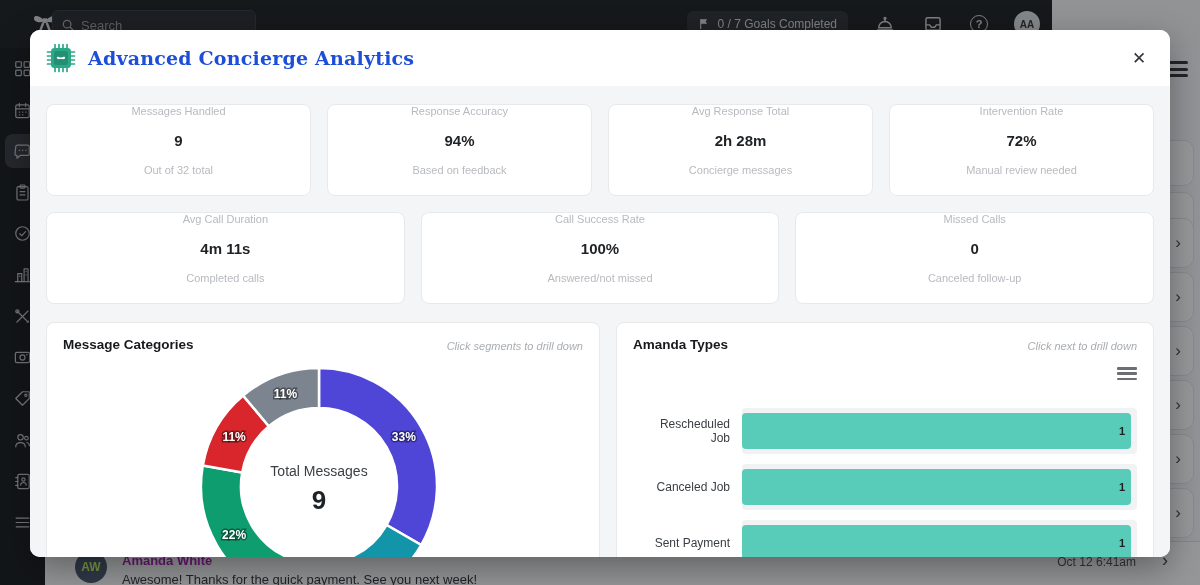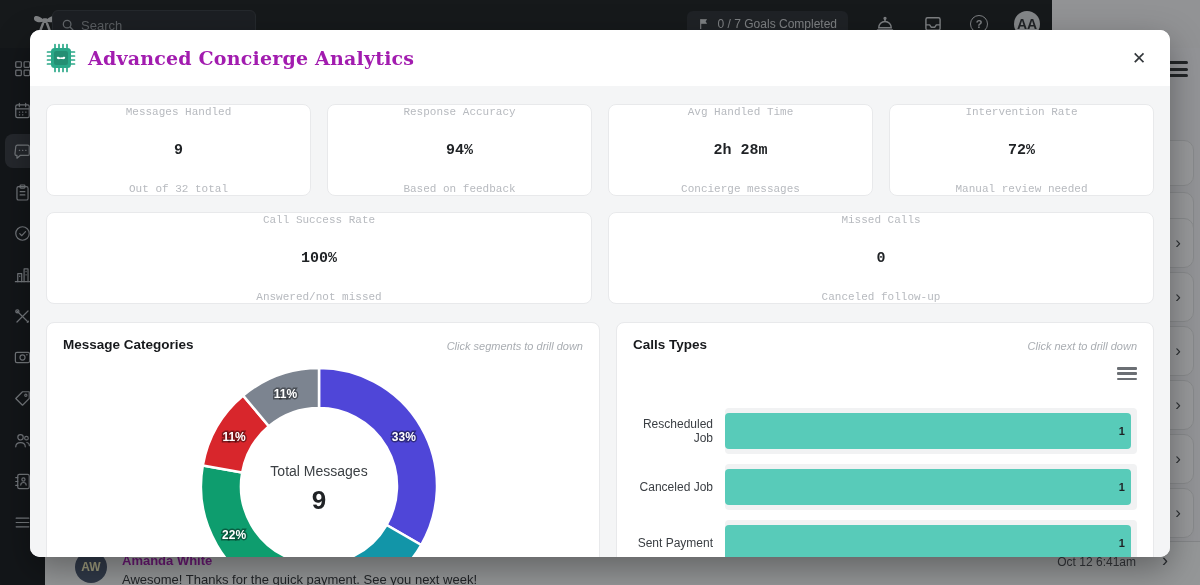--- a/index.html
+++ b/index.html
@@ -8,67 +8,67 @@
   
   .topbar { position:absolute; left:0; top:0; width:1052px; height:48px; background:#1b1e21; z-index:1; }
   .logo-bow { position:absolute; left:32px; top:11px; }
   .search-box { position:absolute; left:52px; top:10px; width:204px; height:30px; background:#26292d; border:1px solid #35393e; border-radius:6px; display:flex; align-items:center; padding:0 8px; gap:6px; }
   .search-box input { background:transparent; border:none; outline:none; color:#cfd2d5; font-size:13px; width:150px; font-family:"Liberation Sans",sans-serif; }
   .search-box input::placeholder { color:#8d9196; }
   .tb-right { position:absolute; right:12px; top:0; height:48px; display:flex; align-items:center; gap:26px; }
   .goals-pill { display:flex; align-items:center; gap:7px; background:#2a2d32; border-radius:6px; padding:6px 11px; color:#c7cacd; font-size:12px; }
   .tb-icon { width:22px; height:22px; display:flex; align-items:center; justify-content:center; }
   .help-circle { width:18px; height:18px; border:1.4px solid #c9ccce; border-radius:50%; color:#c9ccce; font-size:11px; font-weight:bold; display:flex; align-items:center; justify-content:center; }
-  .avatar-aa { width:26px; height:26px; border-radius:50%; background:#d3d5d7; color:#2c2f33; font-size:14px; font-weight:bold; display:flex; align-items:center; justify-content:center; }
+  .avatar-aa { width:26px; height:26px; border-radius:50%; background:#d3d5d7; color:#2c2f33; font-size:10px; font-weight:bold; display:flex; align-items:center; justify-content:center; }
 
   
   .sidebar { position:absolute; left:0; top:48px; width:45px; height:537px; background:#17191d; z-index:2; }
   .sb-item { position:absolute; left:5px; width:34px; height:34px; border-radius:8px; display:flex; align-items:center; justify-content:center; }
   .sb-item.active { background:#34383e; }
   .sb-item svg { stroke:#b9bec4; fill:none; stroke-width:1.5; stroke-linecap:round; stroke-linejoin:round; }
 
   
   .bgmain { position:absolute; left:45px; top:48px; right:0; bottom:0; background:#ececee; }
   .bg-burger { position:absolute; left:1121px; top:13px; width:22px; height:16px; display:flex; flex-direction:column; justify-content:space-between; }
   .bg-burger div { height:3px; background:#2f3235; border-radius:2px; }
   .bg-card { position:absolute; left:1005px; width:144px; background:#f4f4f5; border:1px solid #d9dadc; border-radius:10px; }
   .bg-row { position:absolute; left:1005px; width:144px; height:50px; background:#f4f4f5; border:1px solid #d9dadc; border-radius:10px; display:flex; align-items:center; justify-content:flex-end; padding-right:12px; color:#45484c; font-size:17px; }
   .chat-row { position:absolute; left:0; top:493px; right:0; height:44px; background:#eef0f1; border-top:1px solid #d2d4d6; }
-  .avatar-aw { position:absolute; left:30px; top:9px; width:32px; height:32px; border-radius:50%; background:#46546c; color:#fef9c3; font-size:12px; font-weight:bold; display:flex; align-items:center; justify-content:center; }
+  .avatar-aw { position:absolute; left:30px; top:9px; width:32px; height:32px; border-radius:50%; background:#46546c; color:#bef264; font-size:12px; font-weight:bold; display:flex; align-items:center; justify-content:center; }
   .chat-name { position:absolute; left:77px; top:11px; font-size:13px; font-weight:bold; color:#a21caf; }
   .chat-msg { position:absolute; left:77px; top:30px; font-size:13px; color:#2e3134; }
   .chat-time { position:absolute; right:64px; top:13px; font-size:12px; color:#4b4e52; }
   .chat-chev { position:absolute; right:32px; top:8px; font-size:18px; color:#3c3f42; }
 
   
   .overlay { position:absolute; inset:0; background:rgba(15,17,20,0.40); z-index:50; }
   .modal { position:absolute; left:30px; top:30px; width:1140px; height:527px; background:#fff; border-radius:10px; z-index:100; overflow:hidden; box-shadow:0 12px 34px rgba(0,0,0,.35); }
   .m-header { height:56px; background:#fff; display:flex; align-items:center; padding:0 16px; gap:12px; }
-  .m-title { font-family:"DejaVu Serif", serif; font-weight:700; font-size:19px; color:#a21caf; letter-spacing:.2px; }
+  .m-title { font-family:"DejaVu Serif", serif; font-weight:700; font-size:19px; color:#1d4ed8; letter-spacing:.2px; }
   .m-close { margin-left:auto; width:30px; height:30px; display:flex; align-items:center; justify-content:center; font-size:17px; color:#33373b; cursor:pointer; }
   .m-body { background:#f4f5f6; height:471px; padding:18px 16px; }
 
   .stats-row { display:flex; gap:16px; margin-bottom:16px; }
-  .stat-card { flex:1; height:92px; background:#fff; border:1px solid #e8e9eb; border-radius:8px; display:flex; flex-direction:column; align-items:center; justify-content:center; gap:24px;font-family:Liberation Mono, monospace; }
+  .stat-card { flex:1; height:92px; background:#fff; border:1px solid #e8e9eb; border-radius:8px; display:flex; flex-direction:column; align-items:center; gap:15px; }
   .stat-label, .stat-sub { font-size:11px; color:#b7babf; }
   .stat-value { font-size:15px; font-weight:bold; color:#1f2225; }
 
   .charts-row { display:flex; gap:16px; margin-top:18px; }
   .chart-panel { flex:1; height:300px; background:#fff; border:1px solid #e8e9eb; border-radius:8px; padding:14px 16px; position:relative; }
   .panel-title { font-size:13.5px; font-weight:bold; color:#17191c; }
   .panel-hint { position:absolute; right:16px; top:17px; font-size:11px; font-style:italic; color:#a9adb2; }
 
   .pie-label { font:700 12px "Liberation Sans",sans-serif; fill:#fff; stroke:rgba(0,0,0,.4); stroke-width:3px; paint-order:stroke; }
   .donut-center-label { font:14px "Liberation Sans",sans-serif; fill:#3c4044; }
   .donut-center-value { font:700 26px "Liberation Sans",sans-serif; fill:#202326; }
 
   .chart-menu { position:absolute; right:16px; top:44px; width:20px; height:13px; display:flex; flex-direction:column; justify-content:space-between; cursor:pointer; }
   .chart-menu div { height:2.5px; background:#6b6f74; border-radius:1px; }
   .bar-rows { margin-top:56px; display:flex; flex-direction:column; gap:10px; }
-  .bar-row { display:flex; align-items:center; }
+  .bar-row { display:flex; align-items:center;margin-left:17px; }
   .bar-cat { width:92px; text-align:right; font-size:12px; color:#3a3e43; padding-right:12px; flex-shrink:0; }
   .bar-track { flex:1; height:46px; background:#f1f2f3; border-radius:4px; display:flex; align-items:center; }
   .bar-fill { height:36px; background:#58cbb9; border-radius:4px; display:flex; align-items:center; justify-content:flex-end; padding-right:6px; }
   .bar-val { font-size:11px; font-weight:bold; color:#1e2124; }
 </style>
 </head>
 <body>
 
 <div class="topbar">
   <svg class="logo-bow" width="26" height="22" viewBox="0 0 26 22">
@@ -270,31 +270,36 @@
           <div class="stat-label">Messages Handled</div>
           <div class="stat-value">9</div>
           <div class="stat-sub">Out of 32 total</div>
         </div>
       <div class="stat-card">
           <div class="stat-label">Response Accuracy</div>
           <div class="stat-value">94%</div>
           <div class="stat-sub">Based on feedback</div>
         </div>
       <div class="stat-card">
-          <div class="stat-label">Avg Handled Time</div>
+          <div class="stat-label">Avg Response Total</div>
           <div class="stat-value">2h 28m</div>
           <div class="stat-sub">Concierge messages</div>
         </div>
       <div class="stat-card">
           <div class="stat-label">Intervention Rate</div>
           <div class="stat-value">72%</div>
           <div class="stat-sub">Manual review needed</div>
         </div>
     </div>
     <div class="stats-row">
+      <div class="stat-card">
+          <div class="stat-label">Avg Call Duration</div>
+          <div class="stat-value">4m 11s</div>
+          <div class="stat-sub">Completed calls</div>
+        </div>
       <div class="stat-card">
           <div class="stat-label">Call Success Rate</div>
           <div class="stat-value">100%</div>
           <div class="stat-sub">Answered/not missed</div>
         </div>
       <div class="stat-card">
           <div class="stat-label">Missed Calls</div>
           <div class="stat-value">0</div>
           <div class="stat-sub">Canceled follow-up</div>
         </div>
@@ -313,21 +318,21 @@
             <text class="donut-center-label" x="256" y="110" text-anchor="middle">Total Messages</text>
           <text class="donut-center-value" x="256" y="143" text-anchor="middle">9</text>
         <text x="340.87048957087495" y="74.99999999999999" text-anchor="middle" class="pie-label">33%</text>
             <text x="289.51797404591554" y="216.089876837019" text-anchor="middle" class="pie-label">22%</text>
             <text x="171.12951042912505" y="173.00000000000006" text-anchor="middle" class="pie-label">22%</text>
             <text x="171.129510429125" y="75.00000000000006" text-anchor="middle" class="pie-label">11%</text>
             <text x="222.48202595408446" y="31.91012316298098" text-anchor="middle" class="pie-label">11%</text>
           </svg>
       </div>
       <div class="chart-panel">
-        <div class="panel-title">Calls Types</div>
+        <div class="panel-title">Amanda Types</div>
         <div class="panel-hint">Click next to drill down</div>
         <div class="chart-menu">
             <div></div>
             <div></div>
             <div></div>
           </div>
         <div class="bar-rows" id="bar-rows">
             <div class="bar-row">
               <div class="bar-cat">Rescheduled Job</div>
               <div class="bar-track">

